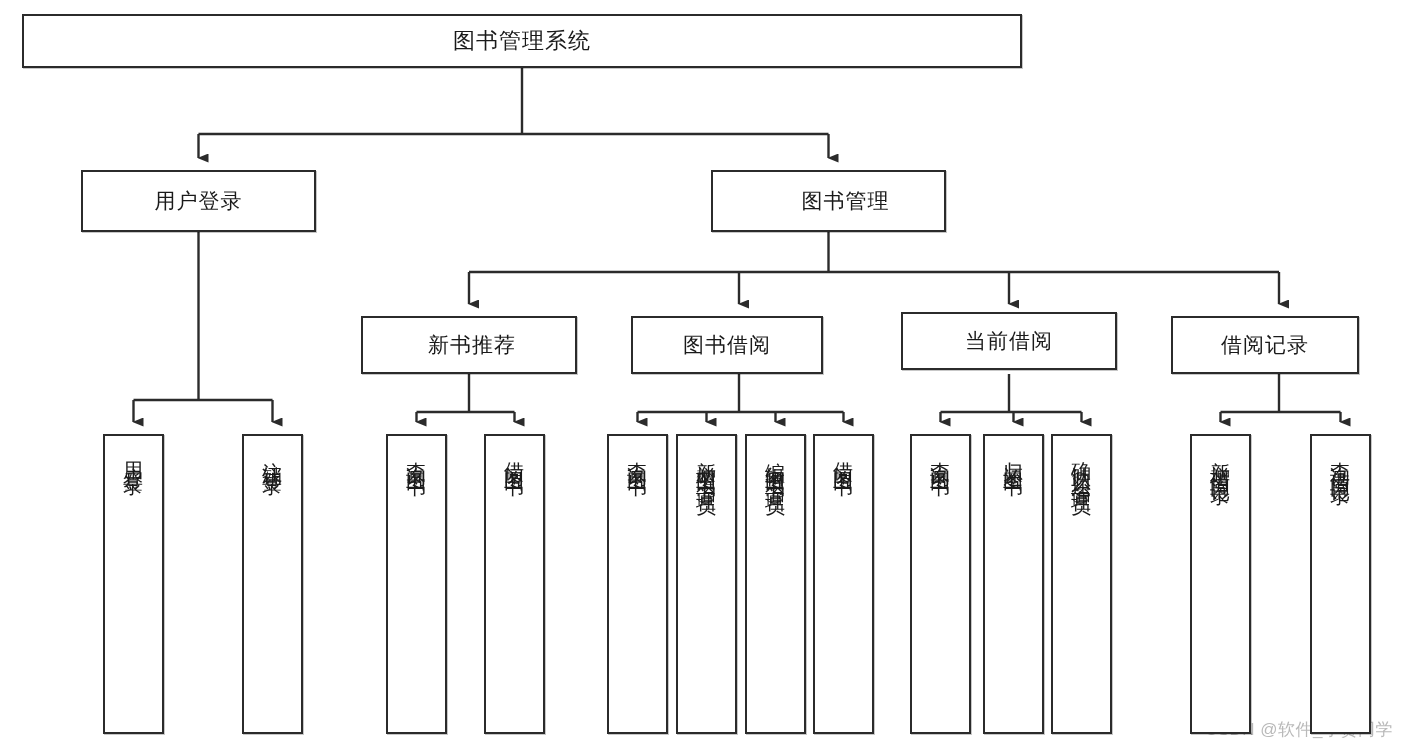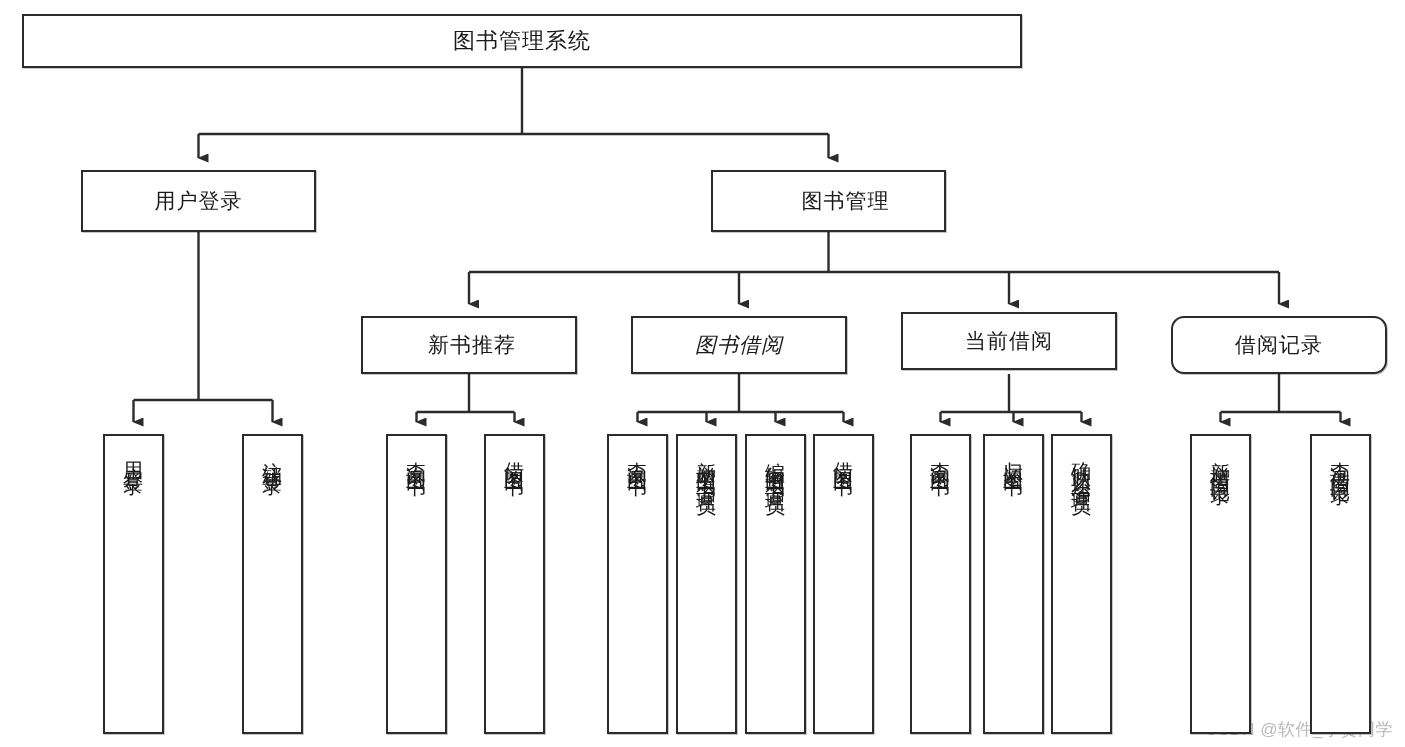--- a/index.html
+++ b/index.html
@@ -126,27 +126,27 @@
     </div>
     <div class="node horiz" style="left: 81px; top: 170px; width: 235px; height: 62px;">
       <span>用户登录</span>
     </div>
     <div class="node horiz" style="left: 711px; top: 170px; width: 235px; height: 62px; padding-left: 34px;">
       <span>图书管理</span>
     </div>
     <div class="node horiz" style="left: 361px; top: 316px; width: 216px; height: 58px; padding-left: 6px;">
       <span>新书推荐</span>
     </div>
-    <div class="node horiz" style="left: 631px; top: 316px; width: 216px; height: 58px; font-style: italic;">
+    <div class="node horiz" style="left: 631px; top: 316px; width: 192px; height: 58px;">
       <span>图书借阅</span>
     </div>
     <div class="node horiz" style="left: 901px; top: 312px; width: 216px; height: 58px;">
       <span>当前借阅</span>
     </div>
-    <div class="node horiz" style="left: 1171px; top: 316px; width: 216px; height: 58px; border-radius: 13px;">
+    <div class="node horiz" style="left: 1171px; top: 316px; width: 188px; height: 58px;">
       <span>借阅记录</span>
     </div>
     <div class="node vert" style="left: 103px; top: 434px; width: 61px; height: 300px;">
       <span class="vlabel">用户登录</span>
     </div>
     <div class="node vert" style="left: 242px; top: 434px; width: 61px; height: 300px;">
       <span class="vlabel">注销登录</span>
     </div>
     <div class="node vert" style="left: 386px; top: 434px; width: 61px; height: 300px;">
       <span class="vlabel">查询图书</span>

